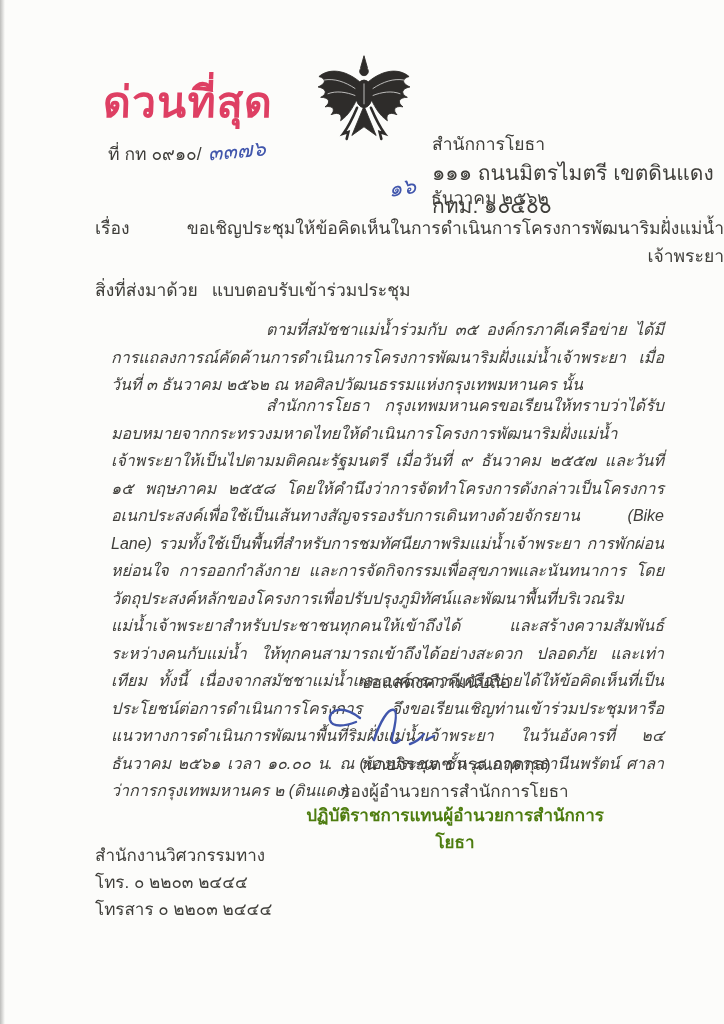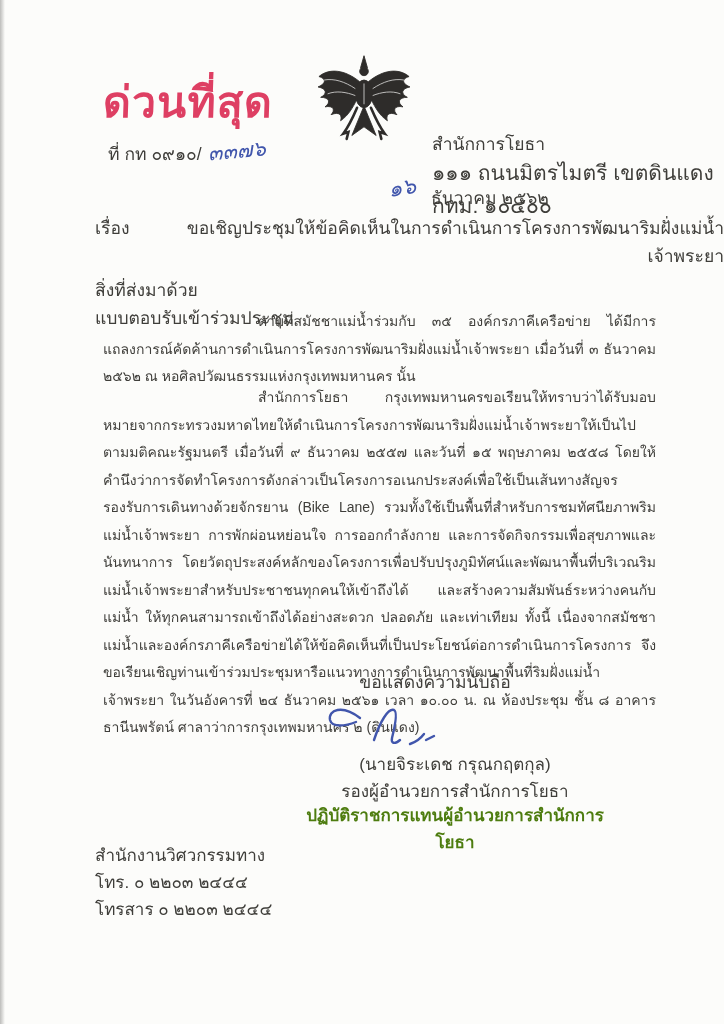--- a/index.html
+++ b/index.html
@@ -41,26 +41,27 @@
   .date-hand{
     position:absolute;left:388px;top:170px;
     font-size:22px;display:inline-block;transform:rotate(-10deg);
   }
   .dateline{position:absolute;left:431px;top:184px;font-size:17.5px;}
   .kv{position:absolute;left:95px;font-size:17.5px;display:flex;}
   .kv .lbl{flex:0 0 auto;}
   .kv .gap{width:14px;flex:0 0 auto;}
   .subject{top:214px;text-align:right;}
   .to{top:245px;}
-  .attach{top:276px;flex-direction:column;}
+  .attach{top:276px;}
   .para{
     position:absolute;left:95px;width:553px;
-    font-size:14px;line-height:27.5px;
+    font-size:16px;line-height:27.5px;
     text-align:justify;
-    margin:8px;
+    margin:16px;
+    font-style:italic;
   }
   .p1{top:300px;text-indent:155px;}
   .p2{top:376px;text-indent:155px;}
   .p3{top:628px;text-indent:70px;text-align:left;}
   .closing-block{
     position:absolute;left:285px;top:668px;width:300px;
     text-align:center;font-size:17.5px;
   }
   .signature{position:absolute;left:322px;top:700px;}
   .sig-block{

